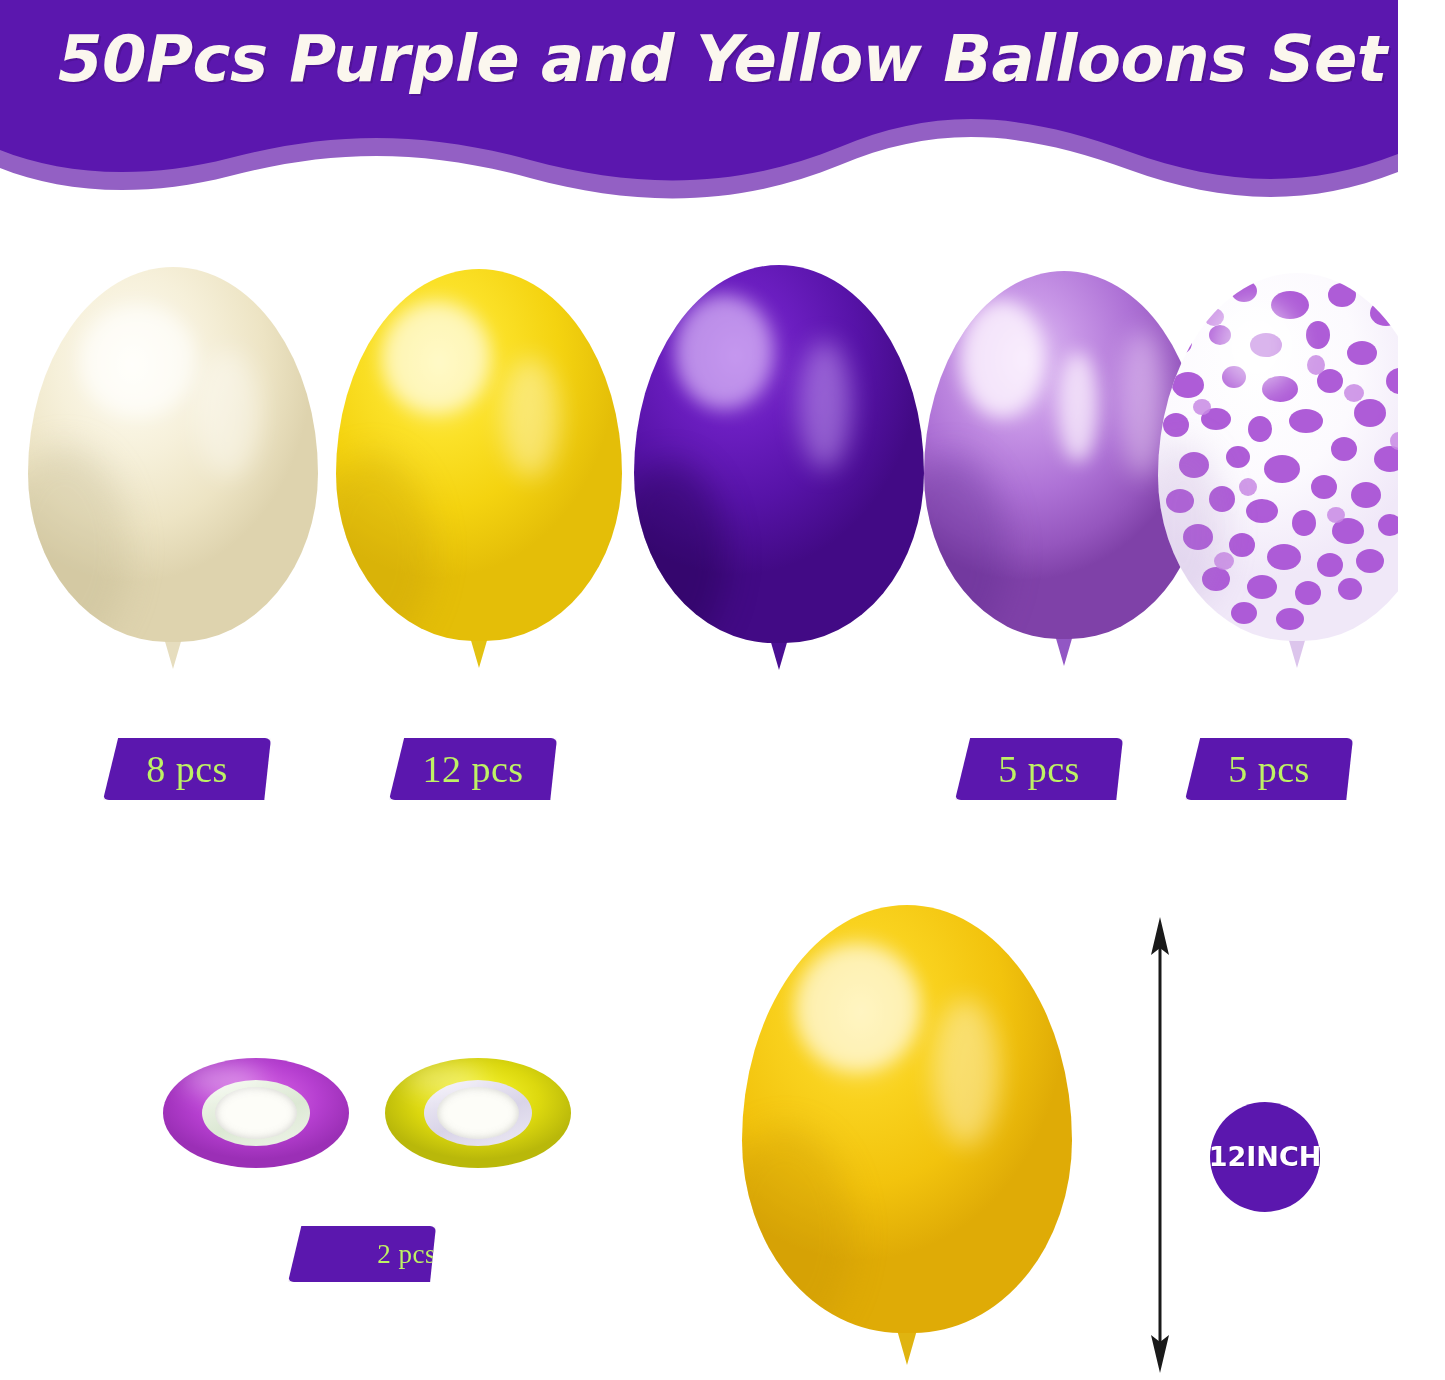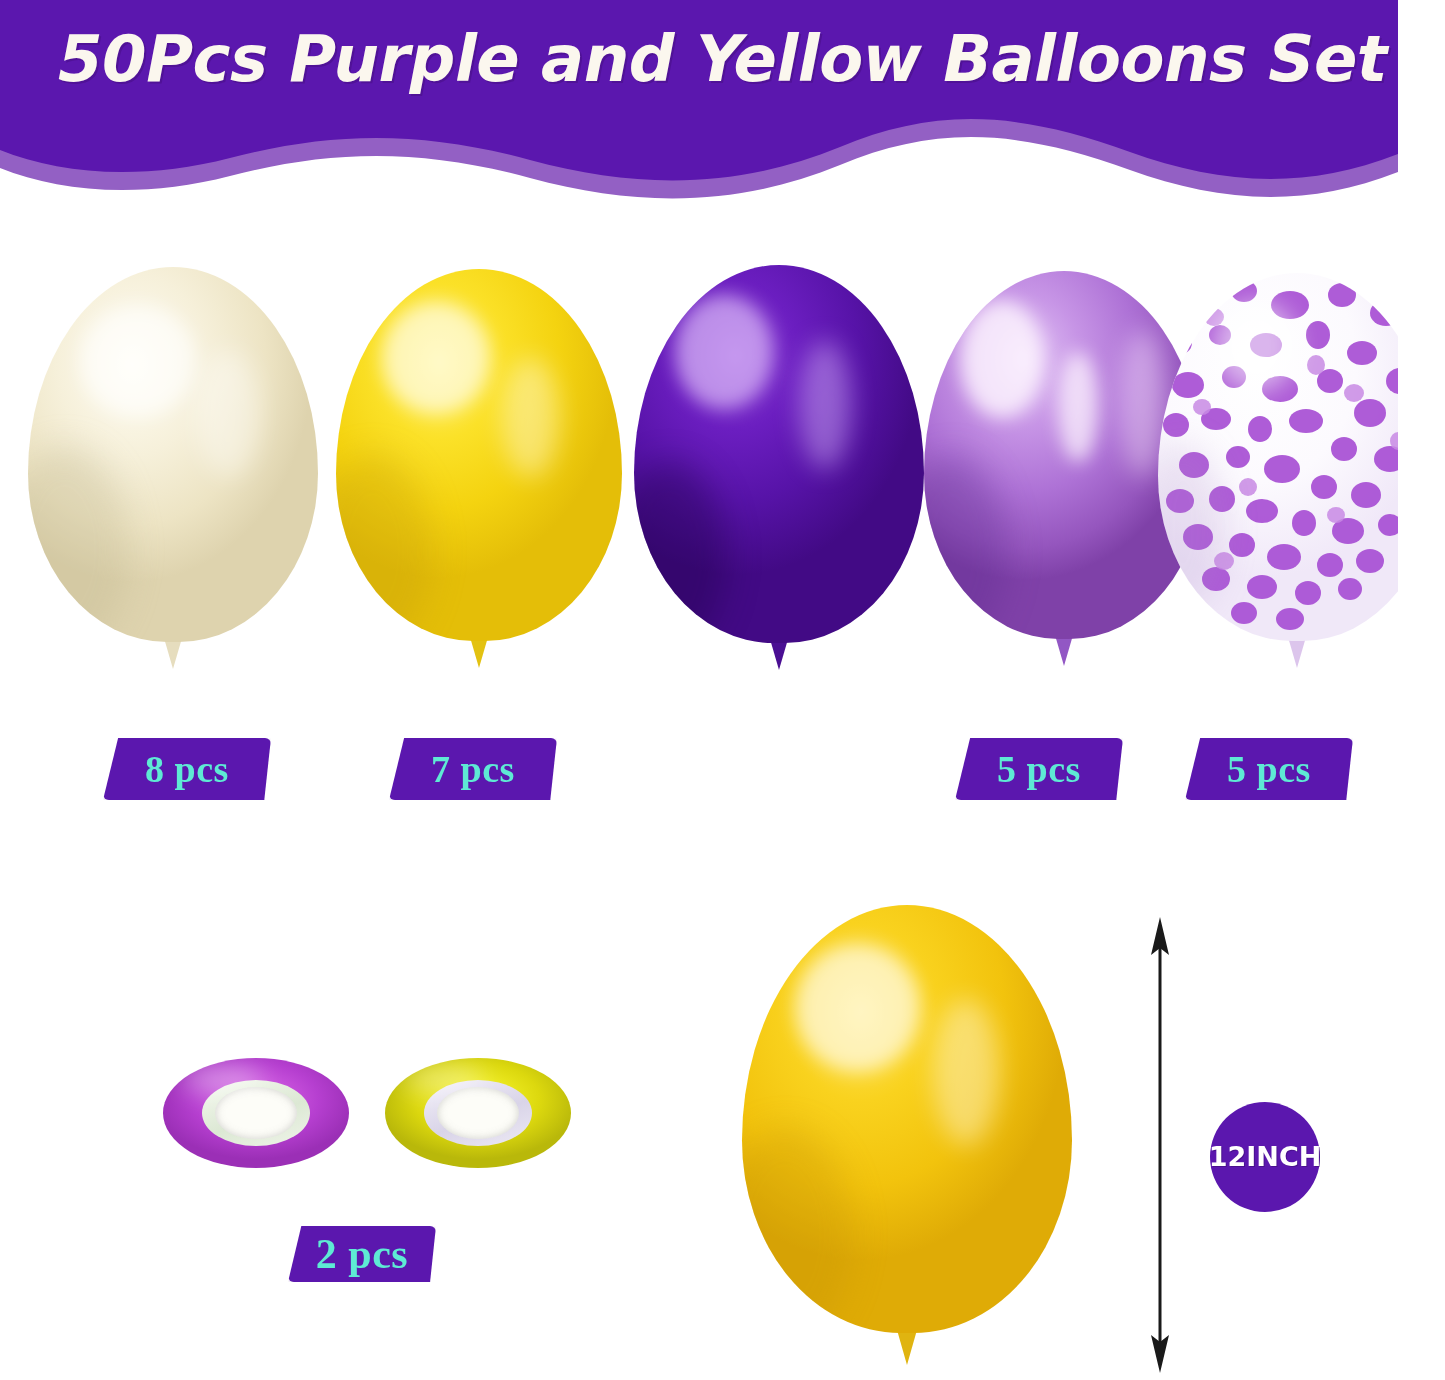--- a/index.html
+++ b/index.html
@@ -43,23 +43,23 @@
     border-radius:0 0 8px 8px;
   }
   .hl{position:absolute;border-radius:50%;background:rgba(255,255,255,.62);filter:blur(9px);}
   .hl2{position:absolute;border-radius:50%;background:rgba(255,255,255,.38);filter:blur(12px);}
   .shade{position:absolute;border-radius:50%;filter:blur(16px);}
 
   
   .badge{
     position:absolute;
     background:#5B17AE;
-    color:#5eead4;
+    color:#bef264;
     font-family:"Liberation Serif",serif;
-    font-weight:bold;
+    font-weight:normal;
     font-size:38px;
     text-align:center;
     line-height:62px;
     clip-path:polygon(9% 0%,100% 0%,96% 100%,0% 100%);
     border-radius:6px;
     box-shadow:2px 3px 4px rgba(90,40,150,.35);
     white-space:nowrap;
     letter-spacing:0.5px;
   }
 
@@ -209,39 +209,39 @@
               <ellipse cx="178" cy="242" rx="9" ry="8"></ellipse>
           </g>
         </svg>
         <div class="hl2" style="left:20%;top:8%;width:30%;height:24%;background:rgba(255,255,255,.55);"></div>
         <div class="shade" style="left:-6%;top:46%;width:30%;height:46%;background:rgba(170,140,200,.18);"></div>
       </div>
     </div>
   </div>
 
   <div class="badge" style="left:103px;top:738px;width:168px;">8  pcs</div>
-  <div class="badge" style="left:389px;top:738px;width:168px;">7 pcs</div>
+  <div class="badge" style="left:389px;top:738px;width:168px;">12 pcs</div>
   <div class="badge" style="left:955px;top:738px;width:168px;">5  pcs</div>
   <div class="badge" style="left:1185px;top:738px;width:168px;">5  pcs</div>
 
   <div class="ribbon" style="left:163px;top:1058px;width:186px;height:110px;">
     <div class="ring" style="background:radial-gradient(ellipse 54% 54% at 50% 38%, #E07BEE 0%, #CC57DF 28%, #B63FD0 62%, #9B2FB6 100%);"></div>
     <div class="innerlip" style="left:21%;top:20%;width:58%;height:60%;background:linear-gradient(160deg,#F6FAF0,#DCE8D4 55%,#EFF4E9);"></div>
     <div class="hole" style="left:28%;top:26%;width:44%;height:48%;"></div>
     <div class="hl2" style="left:10%;top:6%;width:44%;height:26%;background:rgba(255,255,255,.40);"></div>
   </div>
 
   <div class="ribbon" style="left:385px;top:1058px;width:186px;height:110px;">
     <div class="ring" style="background:radial-gradient(ellipse 54% 54% at 50% 38%, #F7F560 0%, #EFEC22 28%, #DCD80E 62%, #B9B80A 100%);"></div>
     <div class="innerlip" style="left:21%;top:20%;width:58%;height:60%;background:linear-gradient(160deg,#F4F1FA,#D9D4E8 55%,#EDEAF5);"></div>
     <div class="hole" style="left:28%;top:26%;width:44%;height:48%;"></div>
     <div class="hl2" style="left:10%;top:6%;width:44%;height:26%;background:rgba(255,255,255,.38);"></div>
   </div>
 
-  <div class="badge" style="left:288px;top:1226px;width:148px;font-size:42px;line-height:56px;">2 pcs</div>
+  <div class="badge" style="left:288px;top:1226px;width:148px;font-size:27px;line-height:56px;text-align:right;">2 pcs</div>
 
   <div class="balloon" style="left:742px;top:905px;width:330px;height:428px;">
     <div class="neck" style="top:420px;width:30px;height:40px;background:#E0B410;"></div>
     <div class="body" style="background:radial-gradient(ellipse 62% 58% at 36% 25%, #FFE45E 0%, #F9D21E 36%, #F2C30D 70%, #DFAB06 100%);">
       <div class="hl" style="left:16%;top:9%;width:38%;height:30%;"></div>
       <div class="hl2" style="left:58%;top:22%;width:20%;height:34%;"></div>
       <div class="shade" style="left:-8%;top:52%;width:42%;height:50%;background:rgba(190,140,5,.26);"></div>
     </div>
   </div>
 

